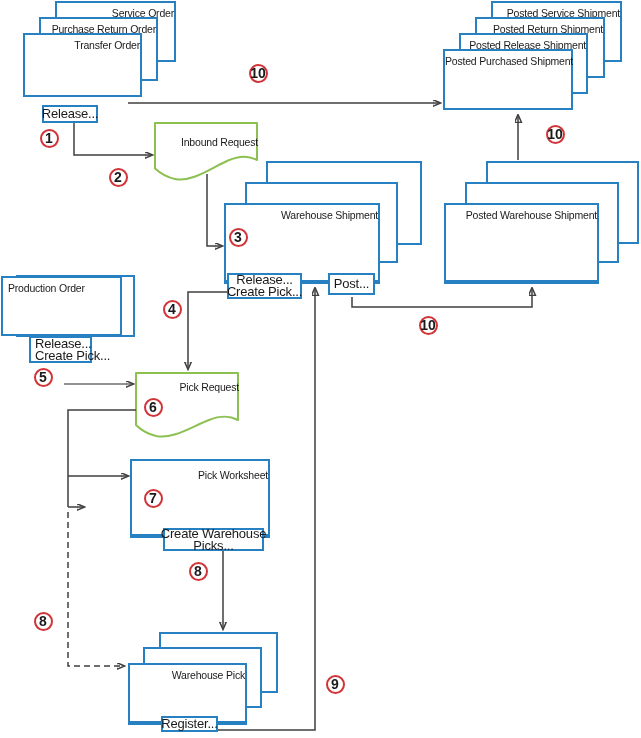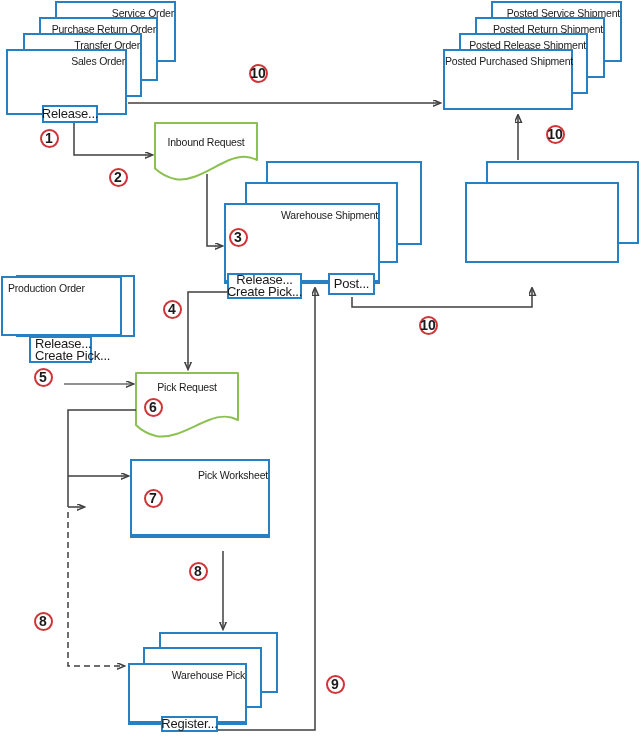--- a/index.html
+++ b/index.html
@@ -20,21 +20,21 @@
   .pbtn{
     position:absolute;background:#fff;box-sizing:border-box;z-index:3;
     border:2px solid var(--box-border,#2680C2);
     display:flex;flex-direction:column;align-items:center;justify-content:center;
     font-size:13px;letter-spacing:-0.2px;line-height:12px;text-align:center;white-space:nowrap;
   }
   .pbtn.leftal{align-items:flex-start;padding-left:4px;}
   .doc{position:absolute;z-index:2;}
   .doc svg{display:block;}
   .doc .dlabel{
-    position:absolute;left:0;right:0;text-align:center;
+    position:absolute;left:0;right:0;text-align:right;
     font-size:10.5px;letter-spacing:-0.2px;white-space:nowrap;
   }
   .wires{position:absolute;left:0;top:0;z-index:5;pointer-events:none;}
   .wires path{fill:none;stroke:var(--connector,#3F3F3F);stroke-width:1.5px;}
   .wires path.gray{stroke:var(--connector-gray,#6E6E6E);}
   .wires path.dash{stroke-dasharray:6 4;}
   .badge{
     position:absolute;width:19px;height:19px;border-radius:50%;box-sizing:border-box;
     background:#fff;border:2px solid var(--badge,#D13438);z-index:6;
     display:flex;align-items:center;justify-content:center;
@@ -47,23 +47,20 @@
 <div class="canvas">
 
   <div class="bx" style="left:55px;top:1px;width:121px;height:61px">
     <span class="bt">Service Order</span>
   </div>
   <div class="bx" style="left:39px;top:17px;width:119px;height:64px">
     <span class="bt">Purchase Return Order</span>
   </div>
   <div class="bx" style="left:23px;top:33px;width:119px;height:64px">
     <span class="bt">Transfer Order</span>
-  </div>
-  <div class="bx" style="left:6px;top:49px;width:121px;height:66px">
-    <span class="bt">Sales Order</span>
   </div>
   <div class="pbtn" style="left:42px;top:105px;width:56px;height:18px">
     <span>Release...</span>
   </div>
 
   <div class="bx" style="left:491px;top:1px;width:131px;height:61px">
     <span class="bt">Posted Service Shipment</span>
   </div>
   <div class="bx" style="left:475px;top:17px;width:130px;height:61px">
     <span class="bt">Posted Return Shipment</span>
@@ -90,20 +87,23 @@
   <div class="pbtn" style="left:227px;top:273px;width:75px;height:26px">
     <span>Release...</span>
     <span>Create Pick...</span>
   </div>
   <div class="pbtn" style="left:328px;top:273px;width:47px;height:22px">
     <span>Post...</span>
   </div>
 
   <div class="bx" style="left:486px;top:161px;width:153px;height:83px"></div>
   <div class="bx" style="left:465px;top:182px;width:154px;height:81px"></div>
+  <div class="bx thick" style="left:444px;top:203px;width:155px;height:81px">
+    <span class="bt">Posted Warehouse Shipment</span>
+  </div>
 
   <div class="bx" style="left:16px;top:275px;width:119px;height:62px">
     <span class="bt left">Assembly Order</span>
   </div>
   <div class="bx" style="left:1px;top:276px;width:121px;height:60px">
     <span class="bt left">Production Order</span>
   </div>
   <div class="pbtn leftal" style="left:29px;top:336px;width:63px;height:27px">
     <span>Release...</span>
     <span>Create Pick...</span>
@@ -111,20 +111,24 @@
 
   <div class="doc" style="left:135px;top:372px;width:104px;height:68px">
     <svg width="104" height="68" viewBox="0 0 104 68">
       <path d="M1,1 H103 V48 C95,44 87,43 74,48 C57,54.5 38,67.5 21,64 C13,62 6,58 1,53 Z" fill="#ffffff" stroke="#8CC152" stroke-width="2" stroke-linejoin="round"></path>
     </svg>
     <div class="dlabel" style="top:9px">Pick Request</div>
   </div>
 
   <div class="bx thick" style="left:130px;top:459px;width:140px;height:79px">
     <span class="bt" style="top:8px">Pick Worksheet</span>
+  </div>
+  <div class="pbtn" style="left:163px;top:528px;width:101px;height:23px">
+    <span>Create Warehouse</span>
+    <span>Picks...</span>
   </div>
 
   <div class="bx" style="left:159px;top:632px;width:119px;height:61px"></div>
   <div class="bx" style="left:143px;top:647px;width:119px;height:61px"></div>
   <div class="bx thick" style="left:128px;top:663px;width:119px;height:62px">
     <span class="bt">Warehouse Pick</span>
   </div>
   <div class="pbtn" style="left:161px;top:716px;width:57px;height:16px">
     <span>Register...</span>
   </div>

